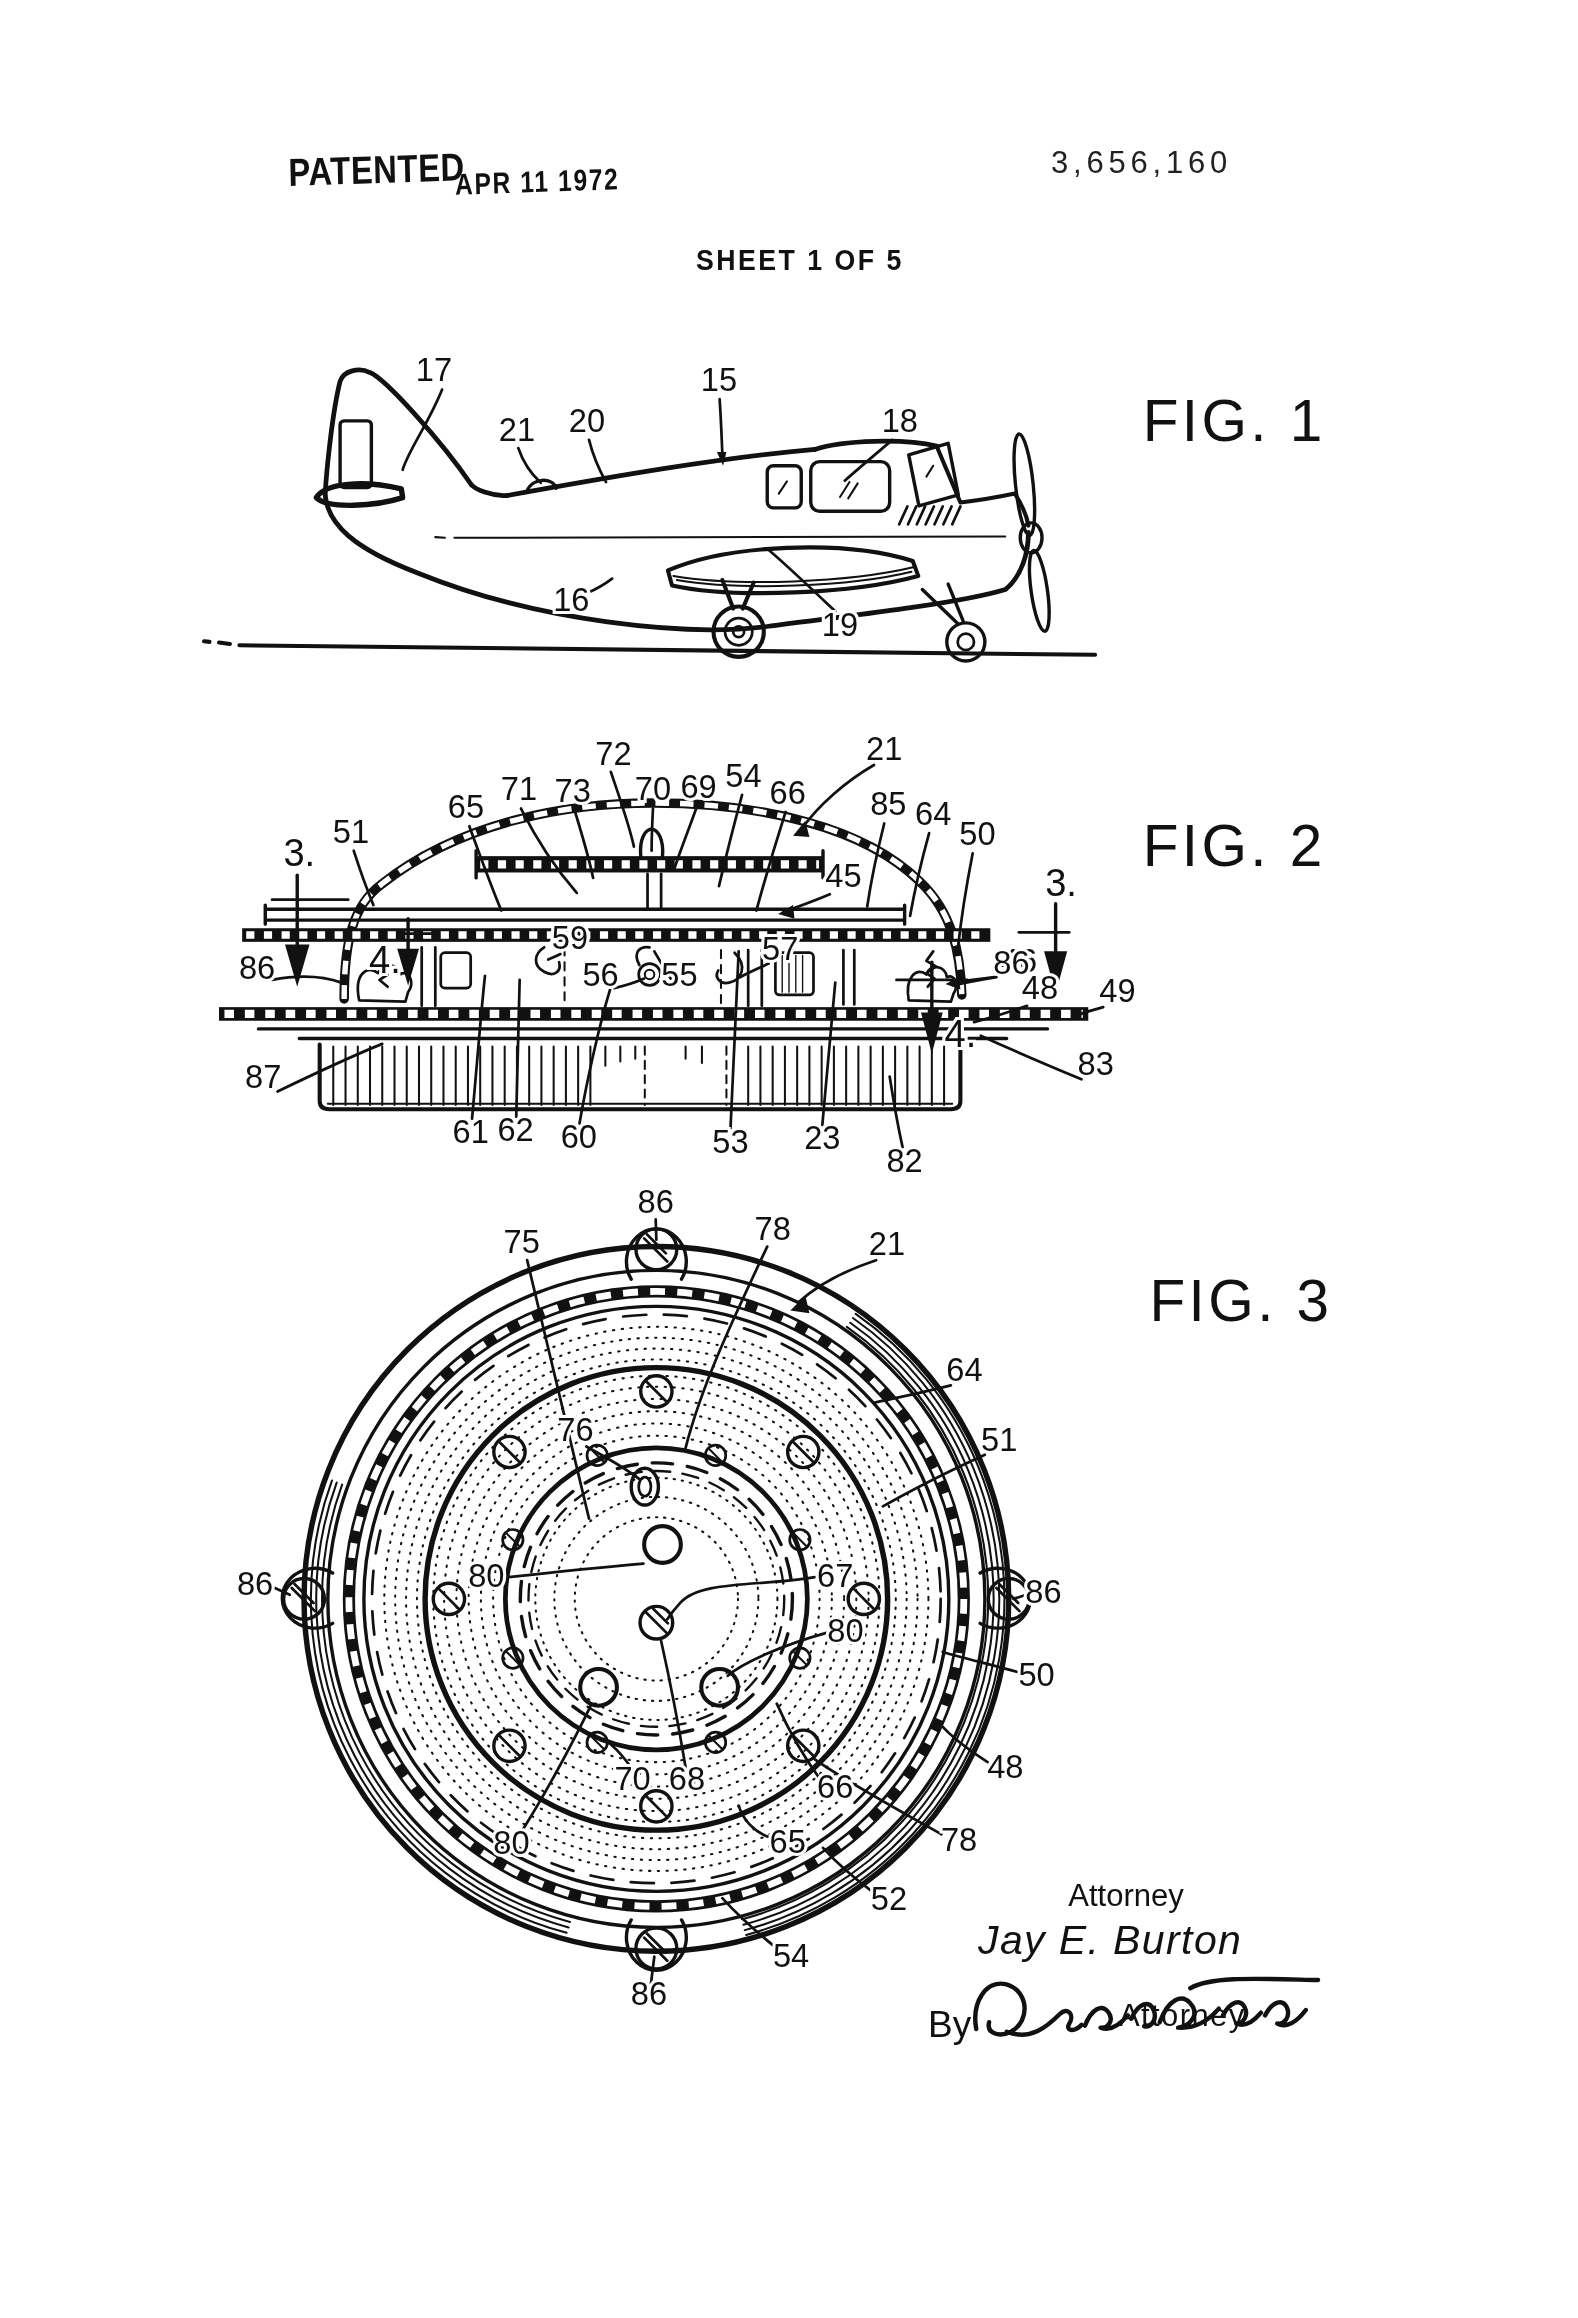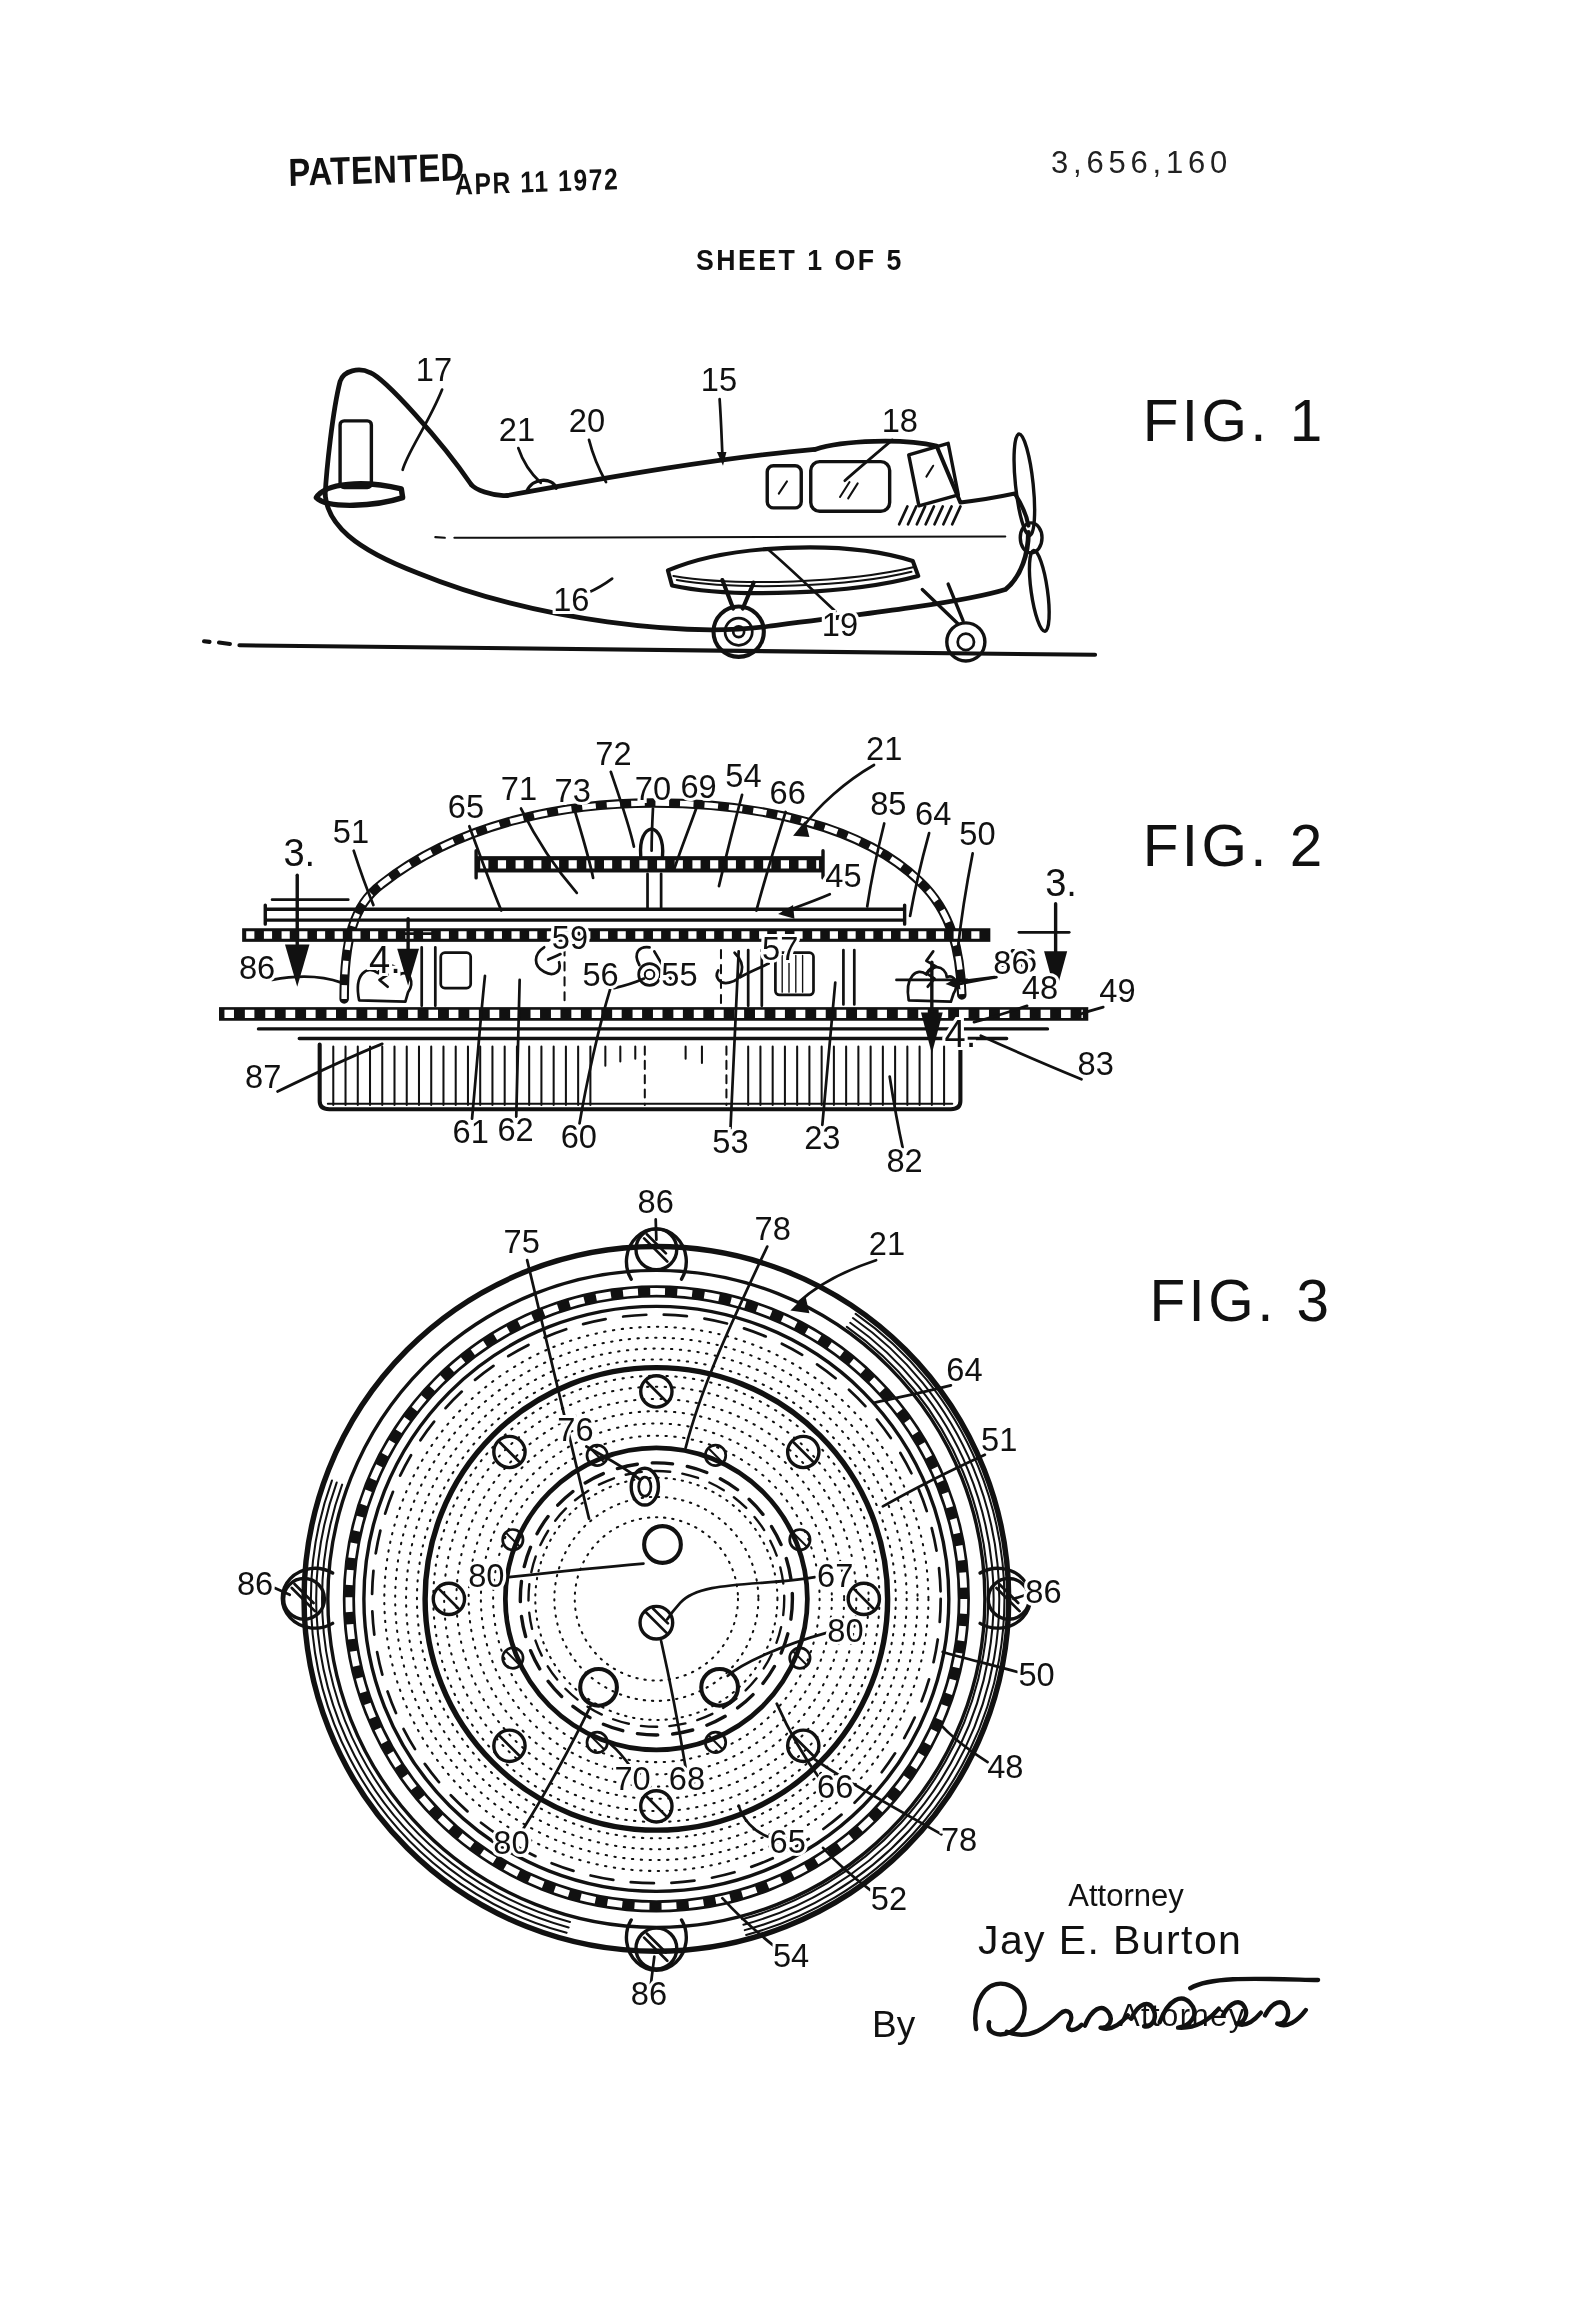--- a/index.html
+++ b/index.html
@@ -7,22 +7,22 @@
     position:relative;width:1578px;height:2319px;background:#ffffff;
     font-family:"Liberation Sans",sans-serif;color:#111;overflow:hidden;
   }
   .abs{position:absolute;white-space:nowrap;}
   .stamp{font-weight:700;transform-origin:left bottom;}
   #patented{left:289px;top:151px;font-size:39px;letter-spacing:0.7px;transform:scaleX(.84) rotate(-1.6deg);}
   #datestamp{left:437px;top:165px;font-size:30px;letter-spacing:2px;transform:scaleX(.82) rotate(-1.6deg);font-weight:700;}
   #patnum{left:1051px;top:145px;font-size:31px;letter-spacing:4.8px;color:#222;}
   #sheet{left:687px;top:244px;font-size:29px;letter-spacing:2.7px;font-weight:700;transform:scaleX(.92);}
   #inventor-label{left:1048px;top:1878px;width:156px;text-align:center;font-size:31px;}
-  #inventor-name{left:978px;top:1917px;font-size:41px;letter-spacing:1.4px;}
-  #by-label{left:872px;top:2004px;font-size:37px;}
+  #inventor-name{left:978px;top:1917px;font-size:41px;letter-spacing:1.4px;font-style:italic;}
+  #by-label{left:928px;top:2004px;font-size:37px;}
   #attorney-label{left:1119px;top:1998px;font-size:31px;letter-spacing:1.4px;}
   #signature{left:966px;top:1954px;}
   svg{display:block;}
   .sheet-svg{position:absolute;left:0;top:0;}
   .ln{stroke:#111;fill:none;stroke-linecap:round;stroke-linejoin:round;}
   .fill{fill:#111;stroke:none;}
   .wht{stroke:#fff;fill:none;stroke-linecap:butt;}
   text.ref{font-family:"Liberation Sans",sans-serif;font-size:48px;fill:#111;
     text-anchor:middle;paint-order:stroke;stroke:#fff;stroke-width:9px;}
   text.sec{font-family:"Liberation Sans",sans-serif;font-size:56px;fill:#111;

